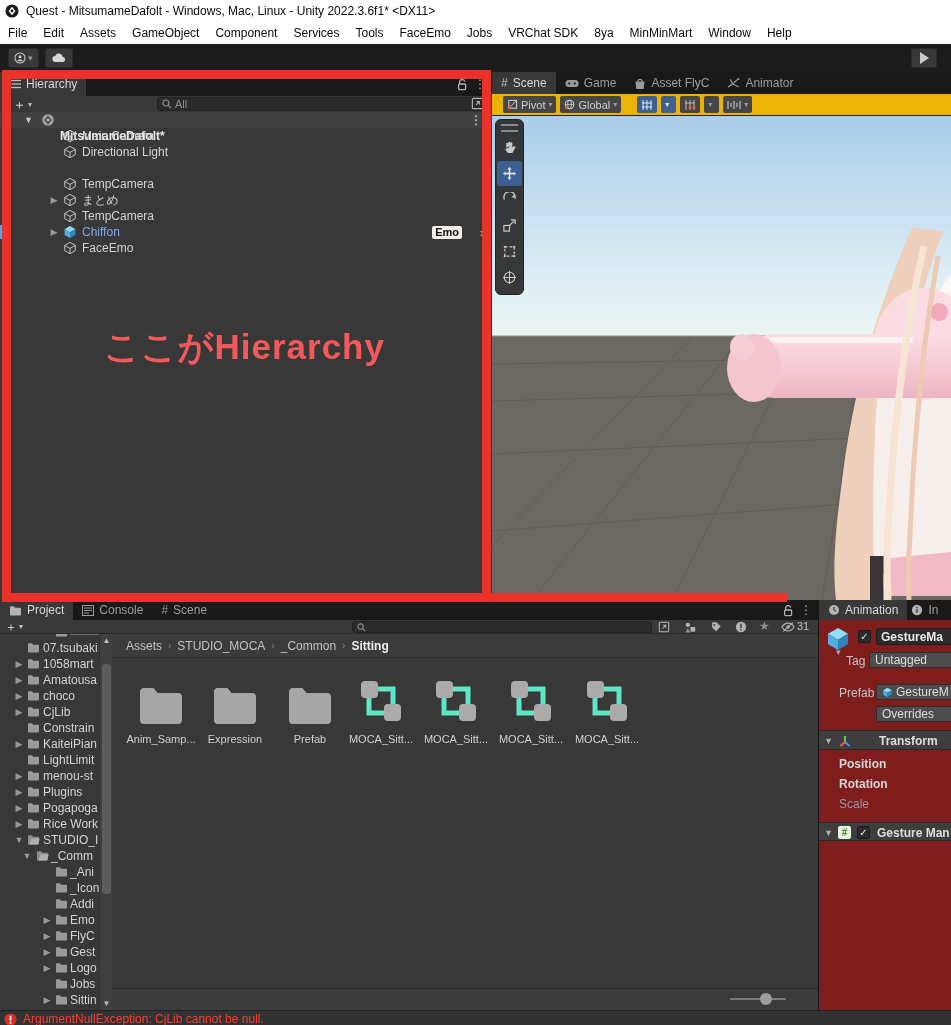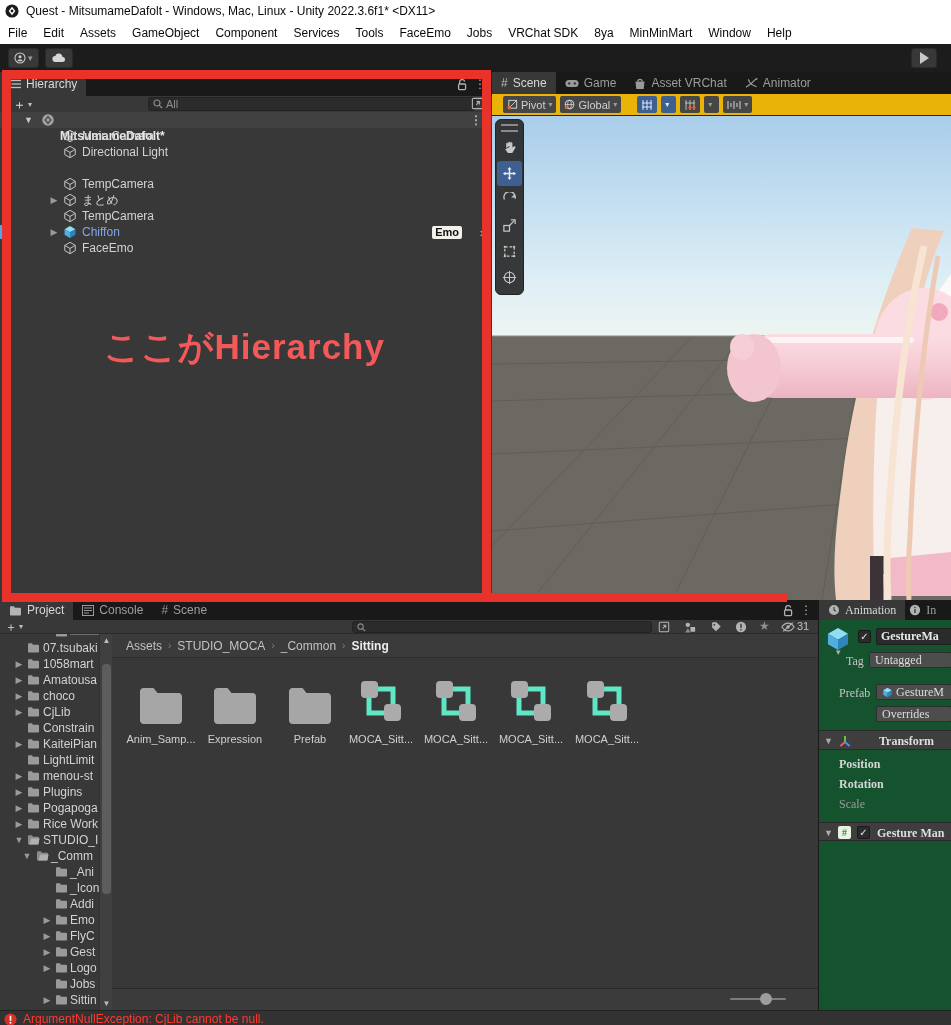--- a/index.html
+++ b/index.html
@@ -75,21 +75,21 @@
   #p-breadcrumb .last { color:#ececec; font-weight:bold; }
   #p-content { left:112px; top:58px; width:706px; height:330px; background:#383838; overflow:hidden; }
   .p-item { position:absolute; top:18px; width:72px; text-align:center; }
   .p-item .p-icon { height:48px; display:flex; align-items:flex-end; justify-content:center; }
   .p-item .p-label { margin-top:9px; font-size:11px; color:#cfcfcf; white-space:nowrap; }
   #p-footer { left:112px; top:388px; width:706px; height:22px; background:#3b3b3b; border-top:1px solid #2a2a2a; }
   #zoom-slider { position:absolute; right:32px; top:9px; width:56px; height:2px; background:#7c7c7c; border-radius:1px; }
   #zoom-slider .knob { position:absolute; left:30px; top:-5px; width:12px; height:12px; border-radius:50%; background:#9d9d9d; }
 
   
-  #inspector { left:818px; top:600px; width:133px; height:410px; background:#14532d; border-left:1px solid #191919;font-family:Liberation Serif, serif; }
+  #inspector { left:818px; top:600px; width:133px; height:410px; background:#7f1d1d; border-left:1px solid #191919; }
   #i-tabbar { left:0; top:0; width:100%; height:20px; }
   .i-label { position:absolute; font-size:12px; color:#c4c4c4; }
   .i-field { position:absolute; height:17px; background:#2b2b2b; border:1px solid #1f1f1f; border-radius:2px; color:#e9e9e9; font-size:12px; font-weight:bold; display:flex; align-items:center; padding:0 4px; }
   .i-drop { position:absolute; height:16px; background:#4d4d4d; border:1px solid #2e2e2e; border-radius:2px; color:#dddddd; font-size:12px; display:flex; align-items:center; gap:3px; padding:0 5px; }
   .i-check { position:absolute; width:13px; height:13px; background:#2b2b2b; border:1px solid #1a1a1a; border-radius:2px; color:#e6e6e6; font-size:10px; display:flex; align-items:center; justify-content:center; }
   .comp-header { position:absolute; left:0; width:133px; background:#3e3e3e; border-top:1px solid #2a2a2a; border-bottom:1px solid #2a2a2a; }
   .fold { position:absolute; color:#adadad; font-size:9px; }
 
   
   #statusbar { left:0; top:1010px; width:951px; height:15px; background:#323232; border-top:1px solid #222; display:flex; align-items:flex-start; gap:6px; padding:1px 0 0 4px; }
@@ -175,21 +175,21 @@
               <path d="M3.6 6V4.2a2.6 2.6 0 015.1-.7" fill="none" stroke="#b3b3b3" stroke-width="1.3"></path>
               <rect x="2.6" y="6" width="7" height="5.6" rx="1" fill="none" stroke="#b3b3b3" stroke-width="1.3"></rect>
             </svg>
         </span>
         <span class="dots">⋮</span>
       </div>
     </div>
     <div id="h-toolbar" class="abs">
       <span class="abs" style="left:13px;top:0px;color:#dcdcdc;font-size:13px;">＋</span>
       <span class="abs" style="left:28px;top:4px;color:#bdbdbd;font-size:8px;">▾</span>
-      <div class="abs searchbox" style="left:148px;top:1px;width:328px;height:14px;">
+      <div class="abs searchbox" style="left:157px;top:1px;width:328px;height:14px;">
         <span class="icn">
           <svg width="10" height="10" viewBox="0 0 10 10">
               <circle cx="4" cy="4" r="3" fill="none" stroke="#8f8f8f" stroke-width="1.2"></circle>
               <line x1="6.3" y1="6.3" x2="9" y2="9" stroke="#8f8f8f" stroke-width="1.2"></line>
             </svg>
         </span>
         <span>All</span>
       </div>
       <span class="abs icn" style="right:8px;top:1px;">
         <svg width="13" height="13" viewBox="0 0 14 14">
@@ -306,21 +306,21 @@
         </span>
         <span>Game</span>
       </div>
       <div class="tab" style="height:22px;">
         <span class="icn">
           <svg width="12" height="13" viewBox="0 0 12 13">
               <path d="M1.5 4.5h9l-.8 7.5H2.3z" fill="#9a9a9a"></path>
               <path d="M3.8 4.5a2.2 2.2 0 014.4 0" fill="none" stroke="#9a9a9a" stroke-width="1.2"></path>
             </svg>
         </span>
-        <span>Asset VRChat</span>
+        <span>Asset FlyC</span>
       </div>
       <div class="tab" style="height:22px;">
         <span class="icn">
           <svg width="13" height="11" viewBox="0 0 14 12">
               <path d="M1 10l5-3.5M6 6.5L3.5 1.5M6 6.5l6.5 3M6 6.5L12 1" fill="none" stroke="#9a9a9a" stroke-width="1.3"></path>
               <circle cx="12.5" cy="1" r="1" fill="#9a9a9a"></circle>
             </svg>
         </span>
         <span>Animator</span>
       </div>

